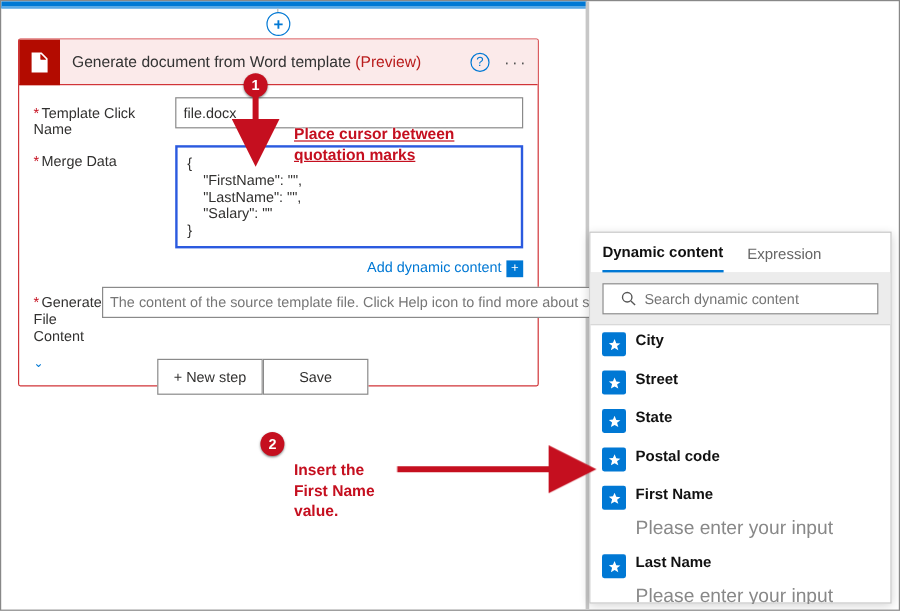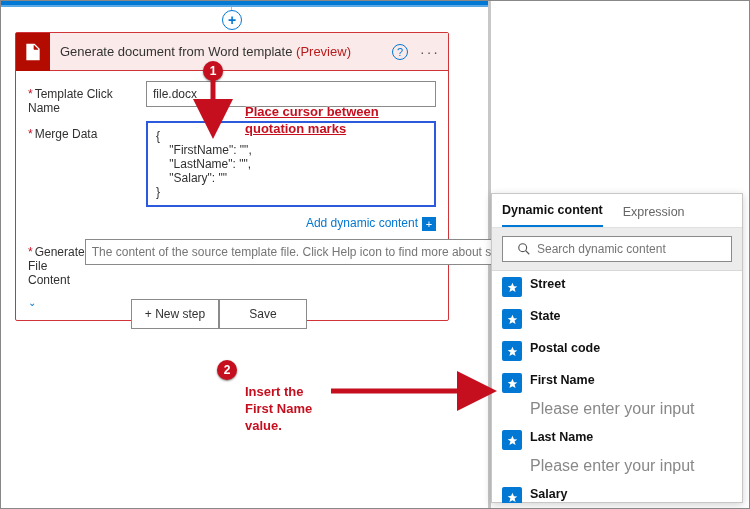--- a/index.html
+++ b/index.html
@@ -159,20 +159,30 @@
     </div>
   </div>
   <div class="listwrap">
     <div class="item simple">
       <div class="item-ico">
           <svg viewBox="0 0 16 16">
             <path d="M8 1l2 5 5 .5-4 3 1.5 5L8 12l-4.5 2.5L5 9 1 6l5-.5z"></path>
           </svg>
         </div>
       <div class="item-txt">
+          <div class="t1">City</div>
+        </div>
+    </div>
+    <div class="item simple">
+      <div class="item-ico">
+          <svg viewBox="0 0 16 16">
+            <path d="M8 1l2 5 5 .5-4 3 1.5 5L8 12l-4.5 2.5L5 9 1 6l5-.5z"></path>
+          </svg>
+        </div>
+      <div class="item-txt">
           <div class="t1">Street</div>
         </div>
     </div>
     <div class="item simple">
       <div class="item-ico">
           <svg viewBox="0 0 16 16">
             <path d="M8 1l2 5 5 .5-4 3 1.5 5L8 12l-4.5 2.5L5 9 1 6l5-.5z"></path>
           </svg>
         </div>
       <div class="item-txt">

